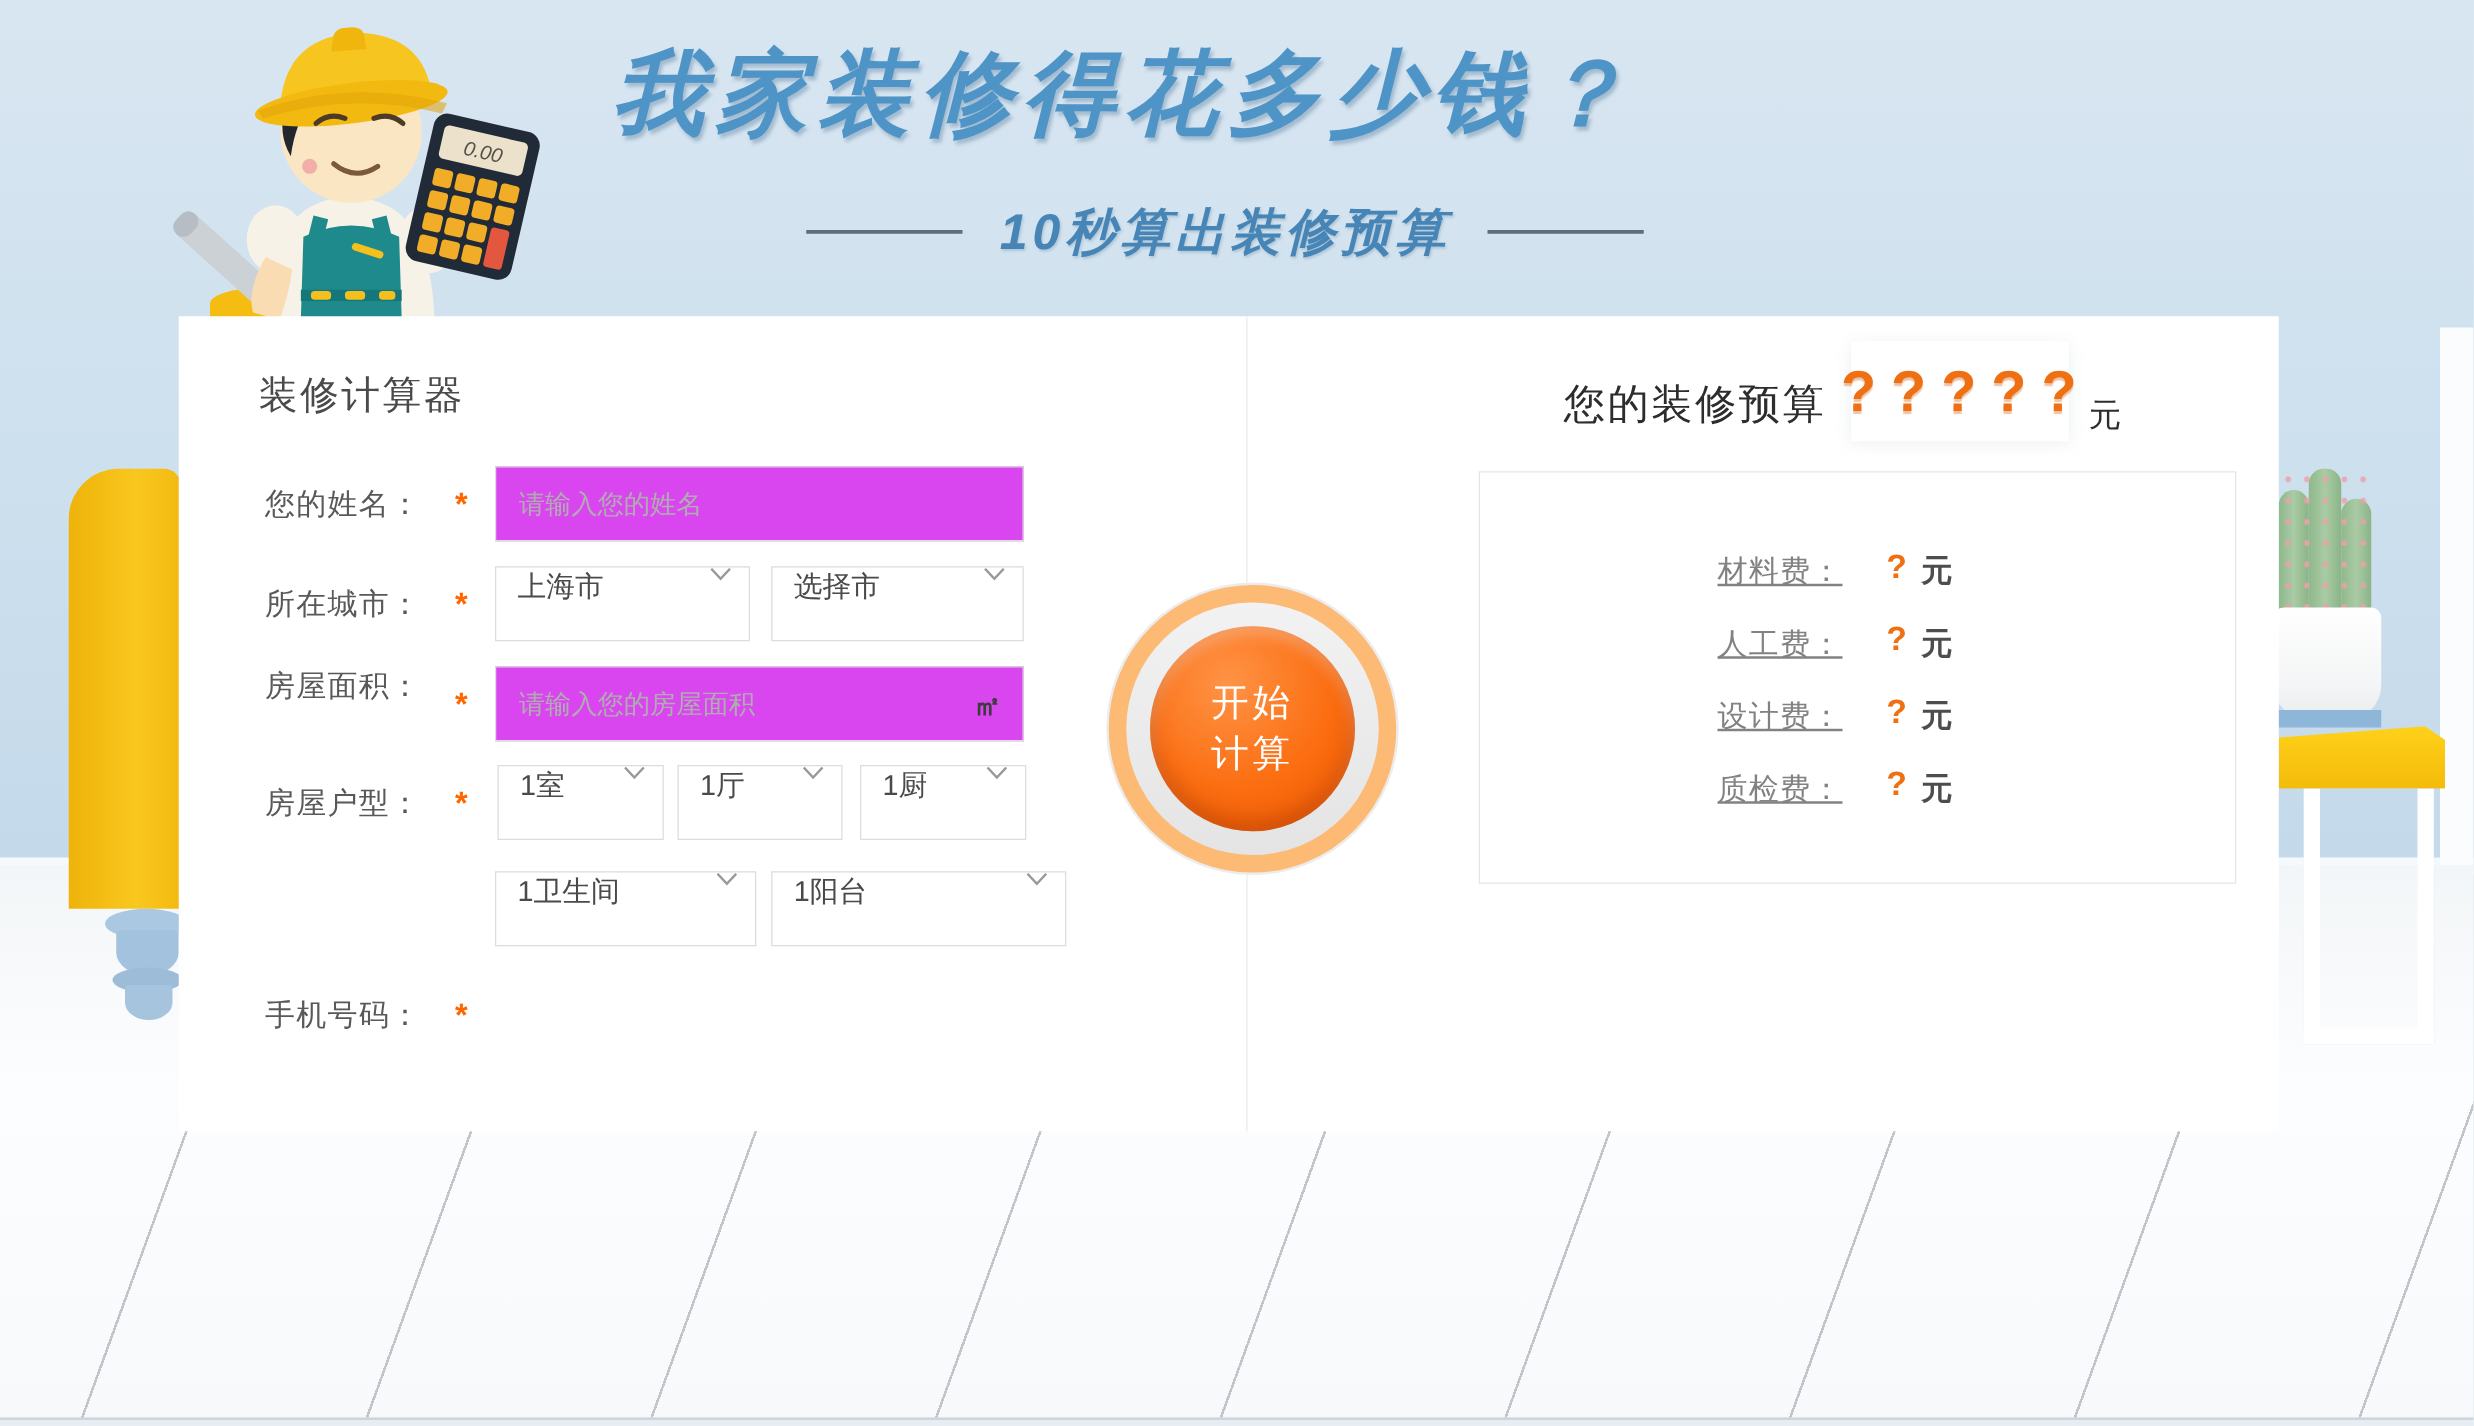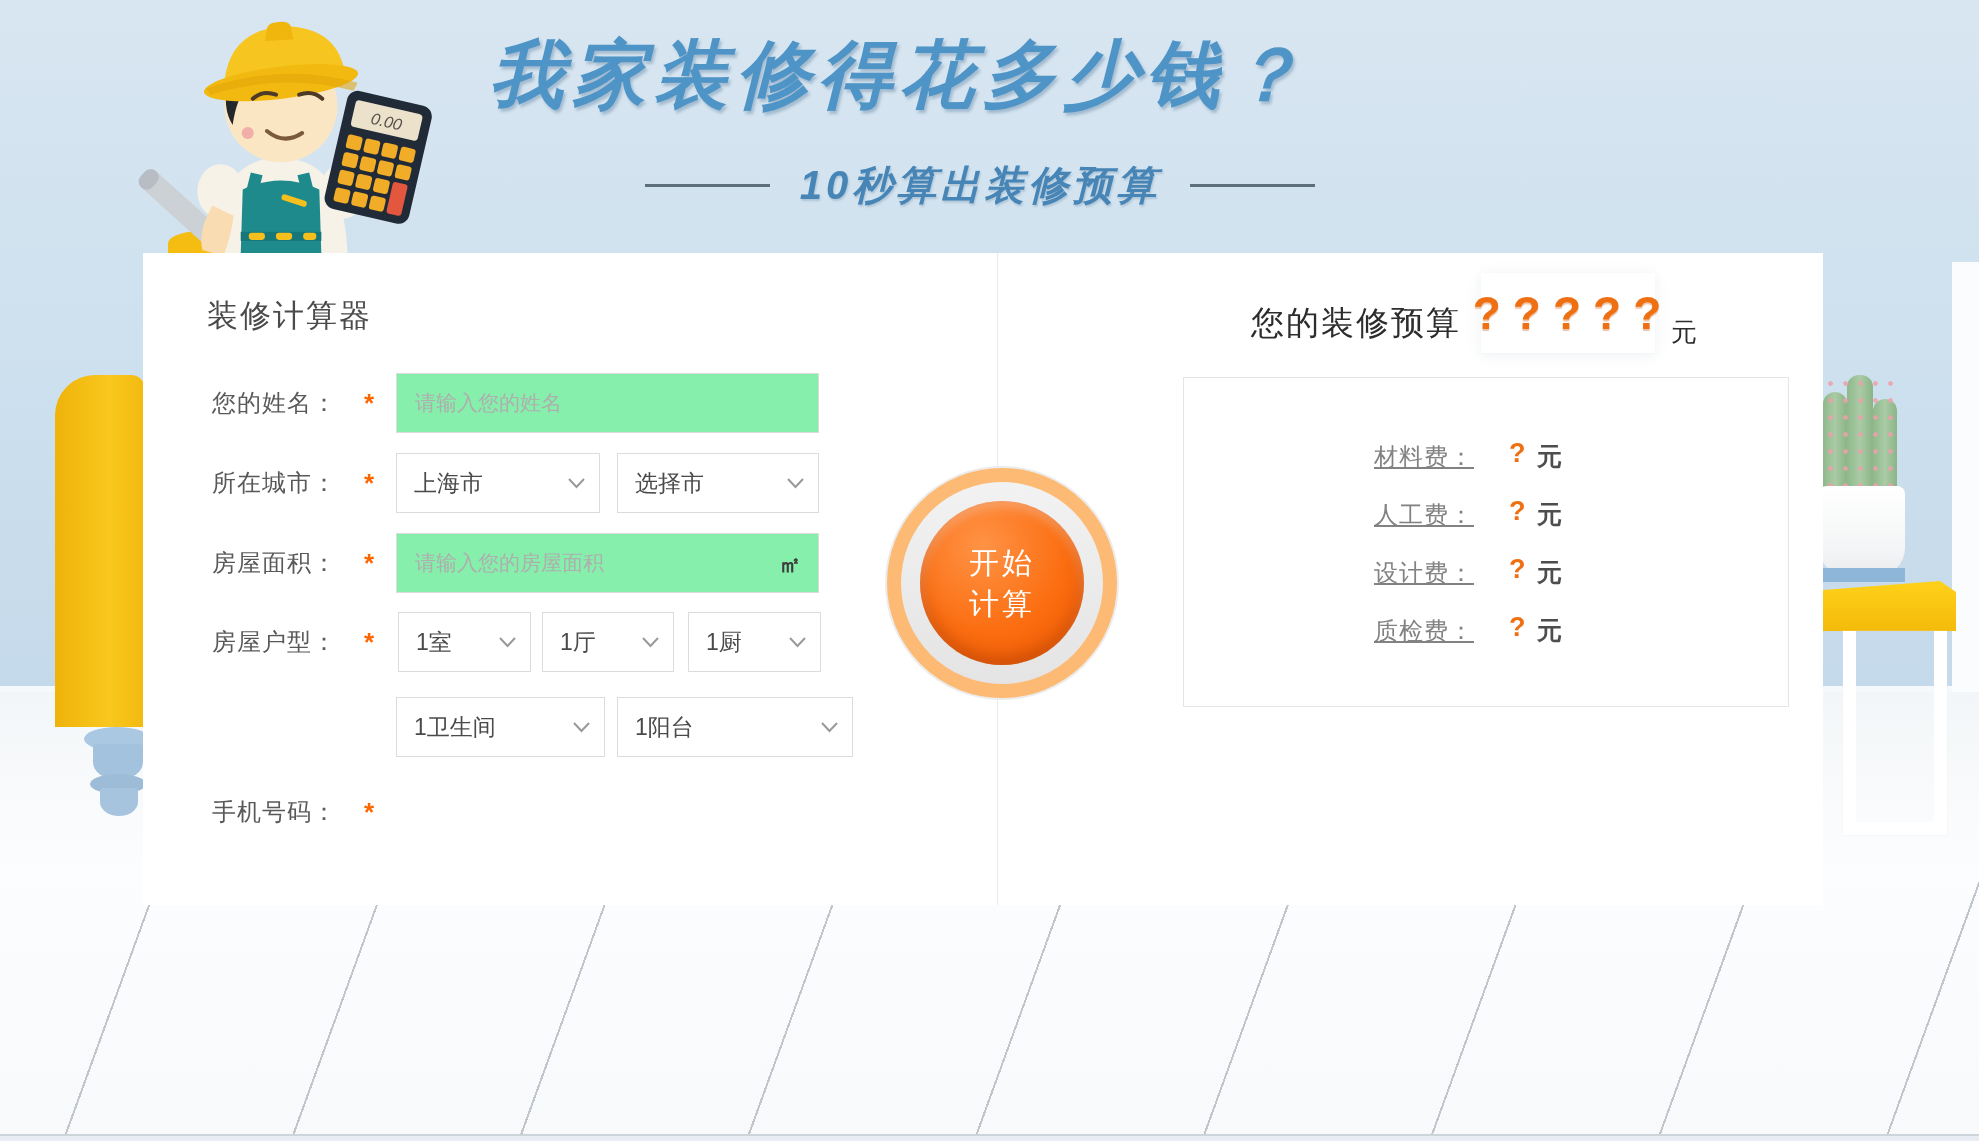--- a/index.html
+++ b/index.html
@@ -66,27 +66,27 @@
   .divider { position:absolute; left:854px; top:0; width:1px; height:652px; background:#eaeaea; }
 
   .form-title { position:absolute; left:64px; top:42px; font-size:31px; color:#4a4a4a; letter-spacing:2px; }
   .form-stats { position:absolute; left:256px; top:54px; font-size:19px; color:#ff6600; white-space:nowrap; }
   .form-stats .count { font-size:23px; padding:0 4px; }
 
   .flabel { position:absolute; left:69px; font-size:24px; color:#595959; letter-spacing:1px; white-space:nowrap; }
   .req { position:absolute; left:221px; font-size:26px; font-weight:bold; color:#ff6600; }
 
   .text-input { position:absolute; left:253px; width:423px; height:60px;
-      border:1px solid #dcdcdc; background:#86efac; padding:0 18px; font-size:22px; color:#333;
+      border:1px solid #dcdcdc; background:#d946ef; padding:0 18px; font-size:22px; color:#333;
       font-family:"Liberation Sans","DejaVu Sans",sans-serif; outline:none; }
   .text-input::placeholder { color:#aeaeae; font-size:21px; }
   .area-unit { position:absolute; left:636px; font-size:22px; font-weight:bold; color:#3c3c3c; }
 
   .select { position:absolute; height:60px; border:1px solid #dcdcdc; background:#fff;
-      display:flex; align-items:center; justify-content:space-between;
+      display:flex; align-items:flex-start; justify-content:space-between;
       padding:0 14px 0 17px; cursor:pointer; }
   .select .val { font-size:23px; color:#4a4a4a; white-space:nowrap; }
   .chev { width:17px; height:11px; flex:0 0 auto; }
 
   
   .btn-outer { position:absolute; left:742px; top:213px; width:234px; height:234px;
       border-radius:50%; background:#fdba74; border:2px solid #ececec; }
   .btn-ring { position:absolute; left:50%; top:50%; transform:translate(-50%,-50%);
       width:202px; height:202px; border-radius:50%;
       background:linear-gradient(180deg,#f2f2f2,#e4e4e4); }
@@ -218,21 +218,21 @@
           <path d="M1 1 l7.5 8 L16 1" stroke="#999" stroke-width="2" fill="none"></path>
         </svg>
     </div>
     <div class="select" style="left:474px; top:200px; width:202px">
       <span class="val">选择市</span>
       <svg class="chev" viewBox="0 0 17 11">
           <path d="M1 1 l7.5 8 L16 1" stroke="#999" stroke-width="2" fill="none"></path>
         </svg>
     </div>
 
-    <div class="flabel" style="top:294px">房屋面积：</div>
+    <div class="flabel" style="top:280px">房屋面积：</div>
     <div class="req" style="top:295px">*</div>
     <input class="text-input" style="top: 280px; padding-right: 55px;" type="text" placeholder="请输入您的房屋面积">
     <div class="area-unit" style="top:297px">㎡</div>
 
     <div class="flabel" style="top:373px">房屋户型：</div>
     <div class="req" style="top:374px">*</div>
     <div class="select" style="left:255px; top:359px; width:133px">
       <span class="val">1室</span>
       <svg class="chev" viewBox="0 0 17 11">
           <path d="M1 1 l7.5 8 L16 1" stroke="#999" stroke-width="2" fill="none"></path>

